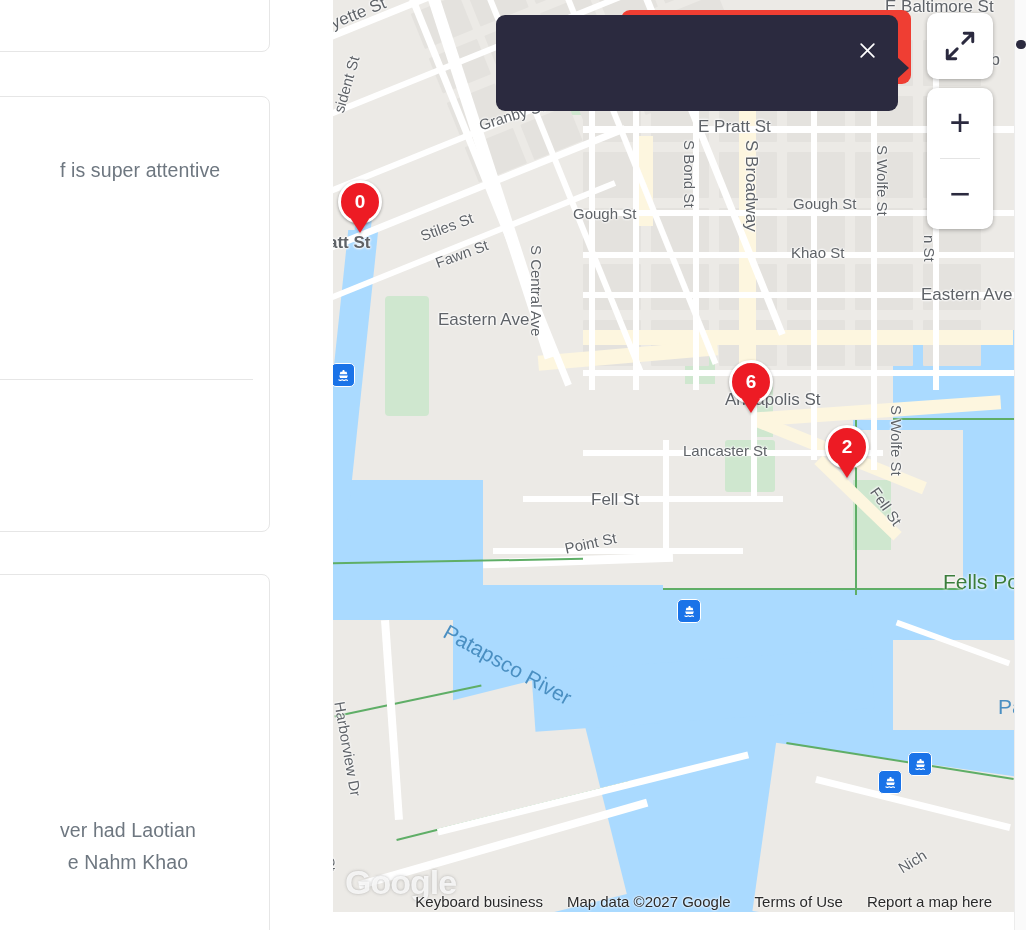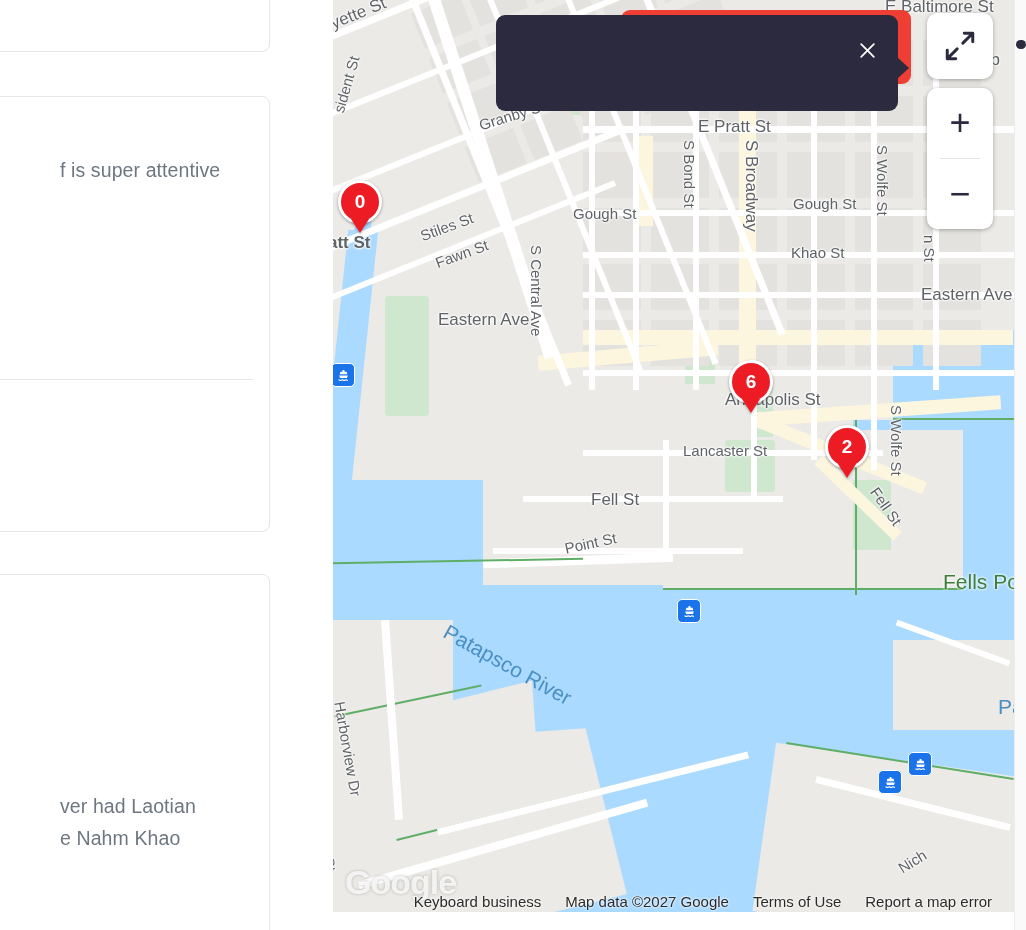--- a/index.html
+++ b/index.html
@@ -288,21 +288,21 @@
     <div class="review-card card-1"></div>
 
     <div class="review-card card-2">
       <div class="card-divider"></div>
     </div>
 
     <div class="review-text rt-1">f is super attentive</div>
 
     <div class="review-card card-3"></div>
 
-    <div class="review-text rt-2" style="top:790px;">ver had Laotian
+    <div class="review-text rt-2" style="top:814px;text-align:center;">ver had Laotian
 e Nahm Khao</div>
   </div>
 
   <div class="map">
     <div class="map-canvas">
 
       <div class="land" style="left:0;top:0;width:681px;height:930px;"></div>
 
       <div class="water" style="left:0;top:560px;width:681px;height:370px;"></div>
       <div class="water" style="left:0;top:480px;width:210px;height:120px;"></div>
@@ -537,21 +537,21 @@
       <div class="ctrl-zoom-btn">+</div>
       <div class="ctrl-zoom-sep"></div>
       <div class="ctrl-zoom-btn">−</div>
     </div>
 
 
     <div class="attrib">
       <span>Keyboard business</span>
       <span>Map data ©2027 Google</span>
       <a href="#">Terms of Use</a>
-      <a href="#">Report a map error</a>
+      <a href="#">Report a map here</a>
     </div>
     <div class="attrib-bottom-fill"></div>
   </div>
 
   <div class="scrollbar">
     <div class="scrollbar-thumb"></div>
   </div>
 
 </div>
 

